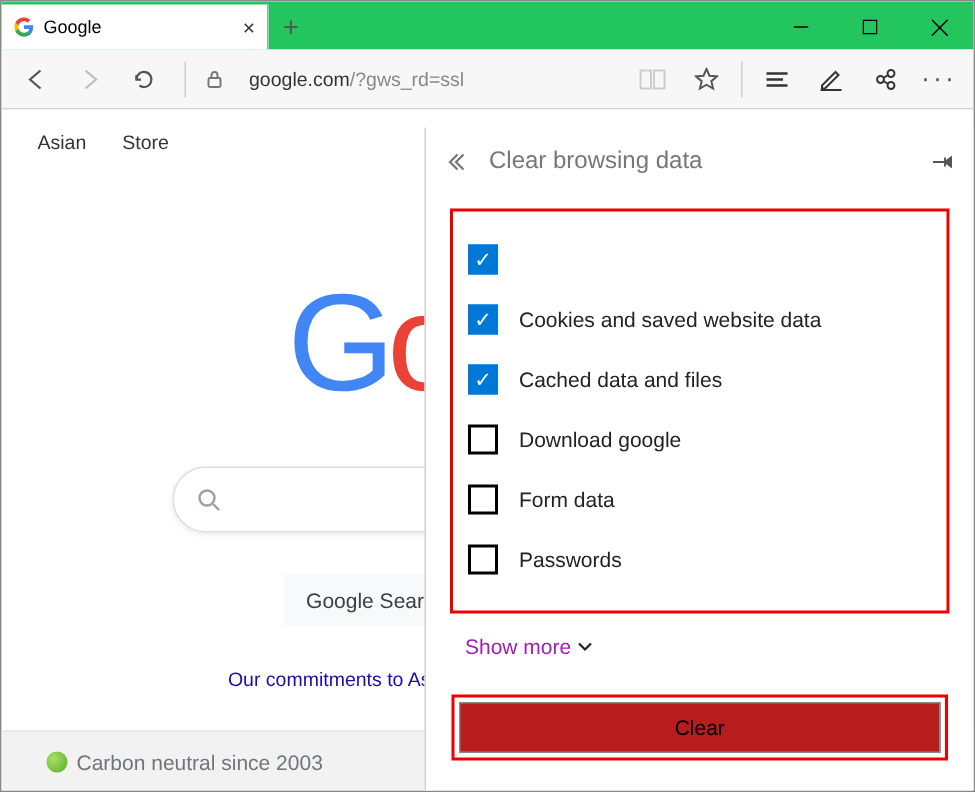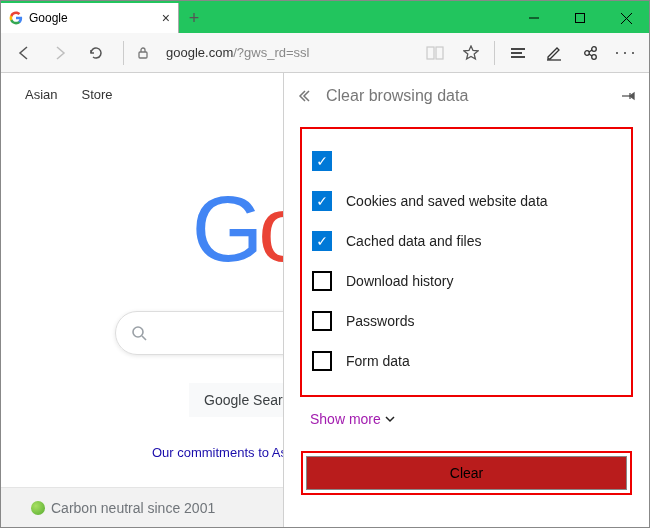--- a/index.html
+++ b/index.html
@@ -35,21 +35,21 @@
   .search { width:420px; max-width:92%; margin:36px auto 0; height:44px; border:1px solid #ddd; border-radius:24px; display:flex; align-items:center; padding:0 16px; box-shadow:0 1px 4px rgba(0,0,0,.1); }
   .search .mag { color:#9aa0a6; font-size:15px; }
   .buttons-row { margin:28px auto 0; display:flex; gap:10px; justify-content:center; }
   .gbtn { background:#f8f9fa; border:1px solid #f8f9fa; color:#3c4043; font-size:14px; padding:8px 14px; }
   .commit { text-align:center; margin-top:28px; font-size:13px; }
   .commit a { color:#1a0dab; text-decoration:none; }
   .footer { position:absolute; bottom:0; left:0; right:0; height:40px; background:#f2f2f2; border-top:1px solid #e4e4e4; display:flex; align-items:center; padding-left:30px; font-size:14px; color:#70757a; gap:6px; }
   .carbon-icon { width:14px; height:14px; border-radius:50%; background: radial-gradient(circle at 35% 35%, #a8e063, #56ab2f); display:inline-block; }
 
   
-  .panel { position:absolute; top:72px; right:0; width:366px; bottom:0; background:#fff; border-left:1px solid #d0d0d0; }
+  .panel { position:absolute; top:84px; right:0; width:366px; bottom:0; background:#fff; border-left:1px solid #d0d0d0; }
   .panel-head { height:46px; display:flex; align-items:center; padding:0 14px; gap:14px; color:#777; font-size:16px; }
   .panel-head .pin { margin-left:auto; font-size:14px; }
   .redbox { border:2px solid #e00; }
   .options { margin:8px 16px 0; padding:12px 10px 14px; }
   .opt { display:flex; align-items:center; height:40px; font-size:14px; color:#222; }
   .chk { width:20px; height:20px; border:2px solid #000; margin-right:14px; display:flex; align-items:center; justify-content:center; }
   .chk.checked { background:#0078D7; border-color:#0078D7; color:#fff; font-size:14px; }
   .show-more { margin:14px 26px 0; font-size:14px; color:#a21caf; display:flex; align-items:center; gap:4px; }
   .clear-wrap { margin:24px 17px 0; padding:3px; }
   .clear-btn { width:100%; height:34px; background:#b91c1c; border:1px solid #888; font-size:14px; }
@@ -175,21 +175,21 @@
         </svg>
       </span>
   </div>
   <div class="buttons-row">
     <button class="gbtn">Google Search</button>
     <button class="gbtn">I'm Feeling Lucky</button>
   </div>
   <div class="commit"><a href="#">Our commitments to Asian and Pacific Islander communities</a></div>
   <div class="footer">
     <span class="carbon-icon"></span>
-    <span>Carbon neutral since 2001</span>
+    <span>Carbon neutral since 2003</span>
   </div>
 </div>
 
 <div class="panel">
   <div class="panel-head">
     <span>
         <svg width="14" height="14" stroke="#777" fill="none" stroke-width="1.5">
           <path d="M7 2L2 7l5 5"></path>
           <path d="M11 2L6 7l5 5"></path>
         </svg>
@@ -210,29 +210,29 @@
       <div class="opt">
         <div class="chk checked">✓</div>
         <span>Cookies and saved website data</span>
       </div>
       <div class="opt">
         <div class="chk checked">✓</div>
         <span>Cached data and files</span>
       </div>
       <div class="opt">
         <div class="chk"></div>
-        <span>Download history</span>
+        <span>Download google</span>
+      </div>
+      <div class="opt">
+        <div class="chk"></div>
+        <span>Form data</span>
       </div>
       <div class="opt">
         <div class="chk"></div>
         <span>Passwords</span>
-      </div>
-      <div class="opt">
-        <div class="chk"></div>
-        <span>Form data</span>
       </div>
     </div>
   <div class="show-more">
     <span>Show more</span>
     <span>
         <svg width="10" height="10" stroke="#222" fill="none" stroke-width="1.5">
           <path d="M1 3l4 4 4-4"></path>
         </svg>
       </span>
   </div>

